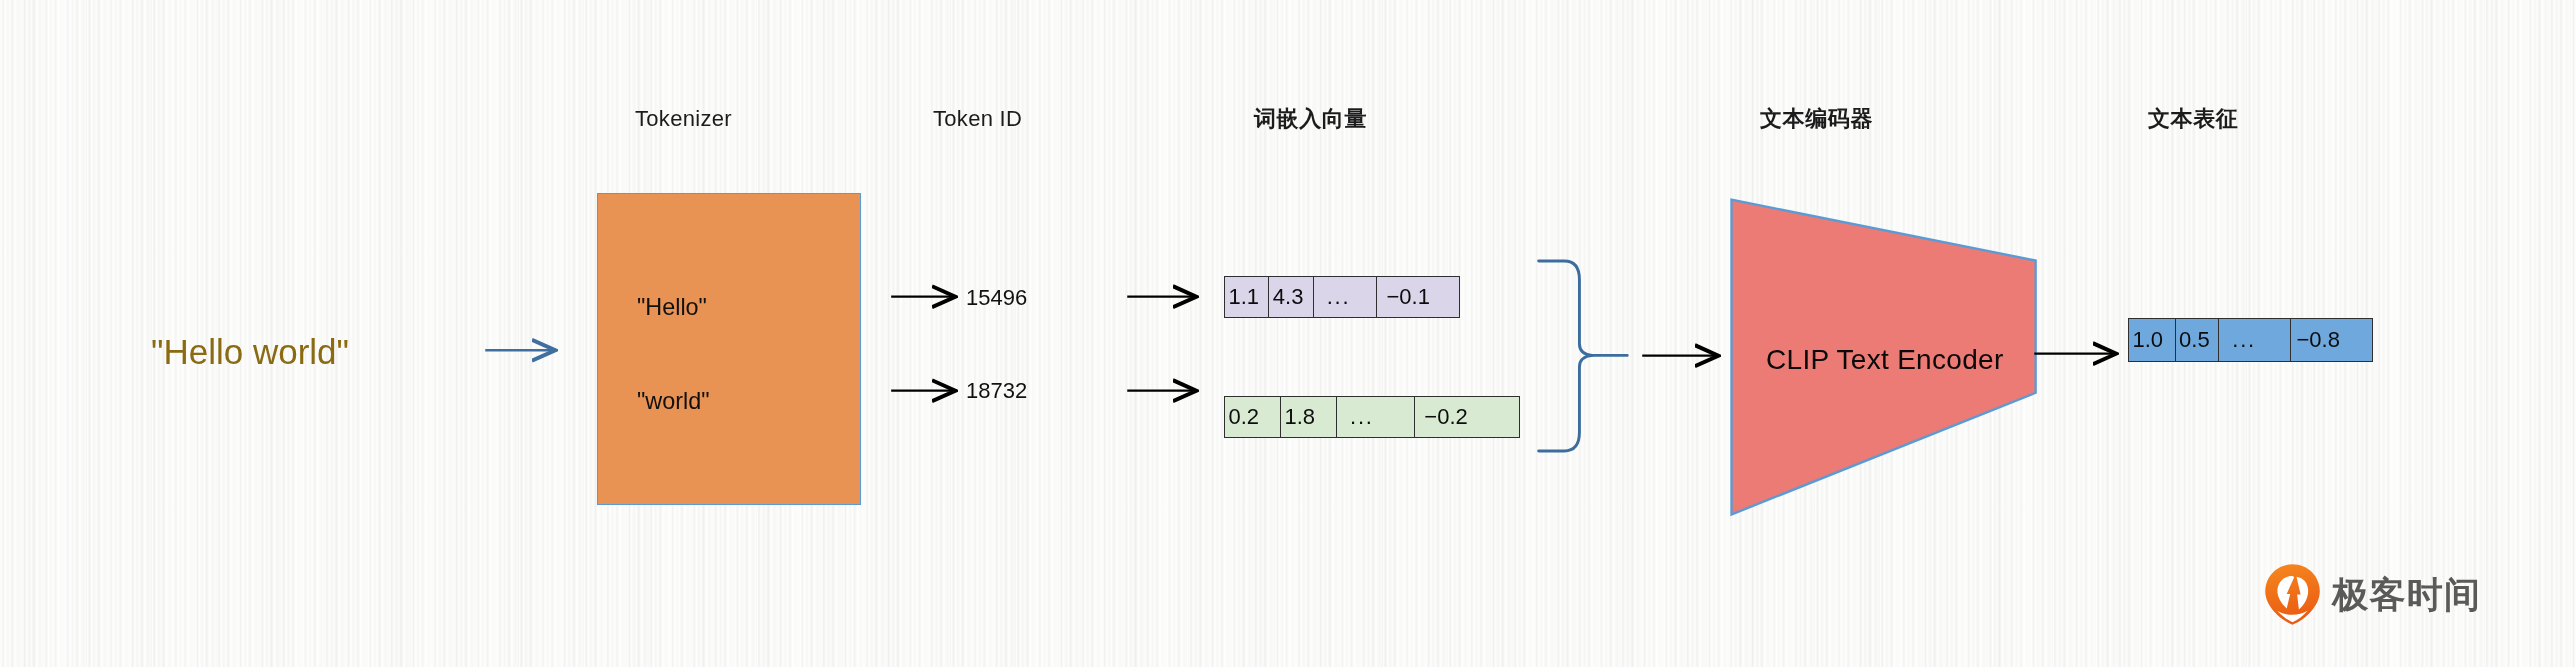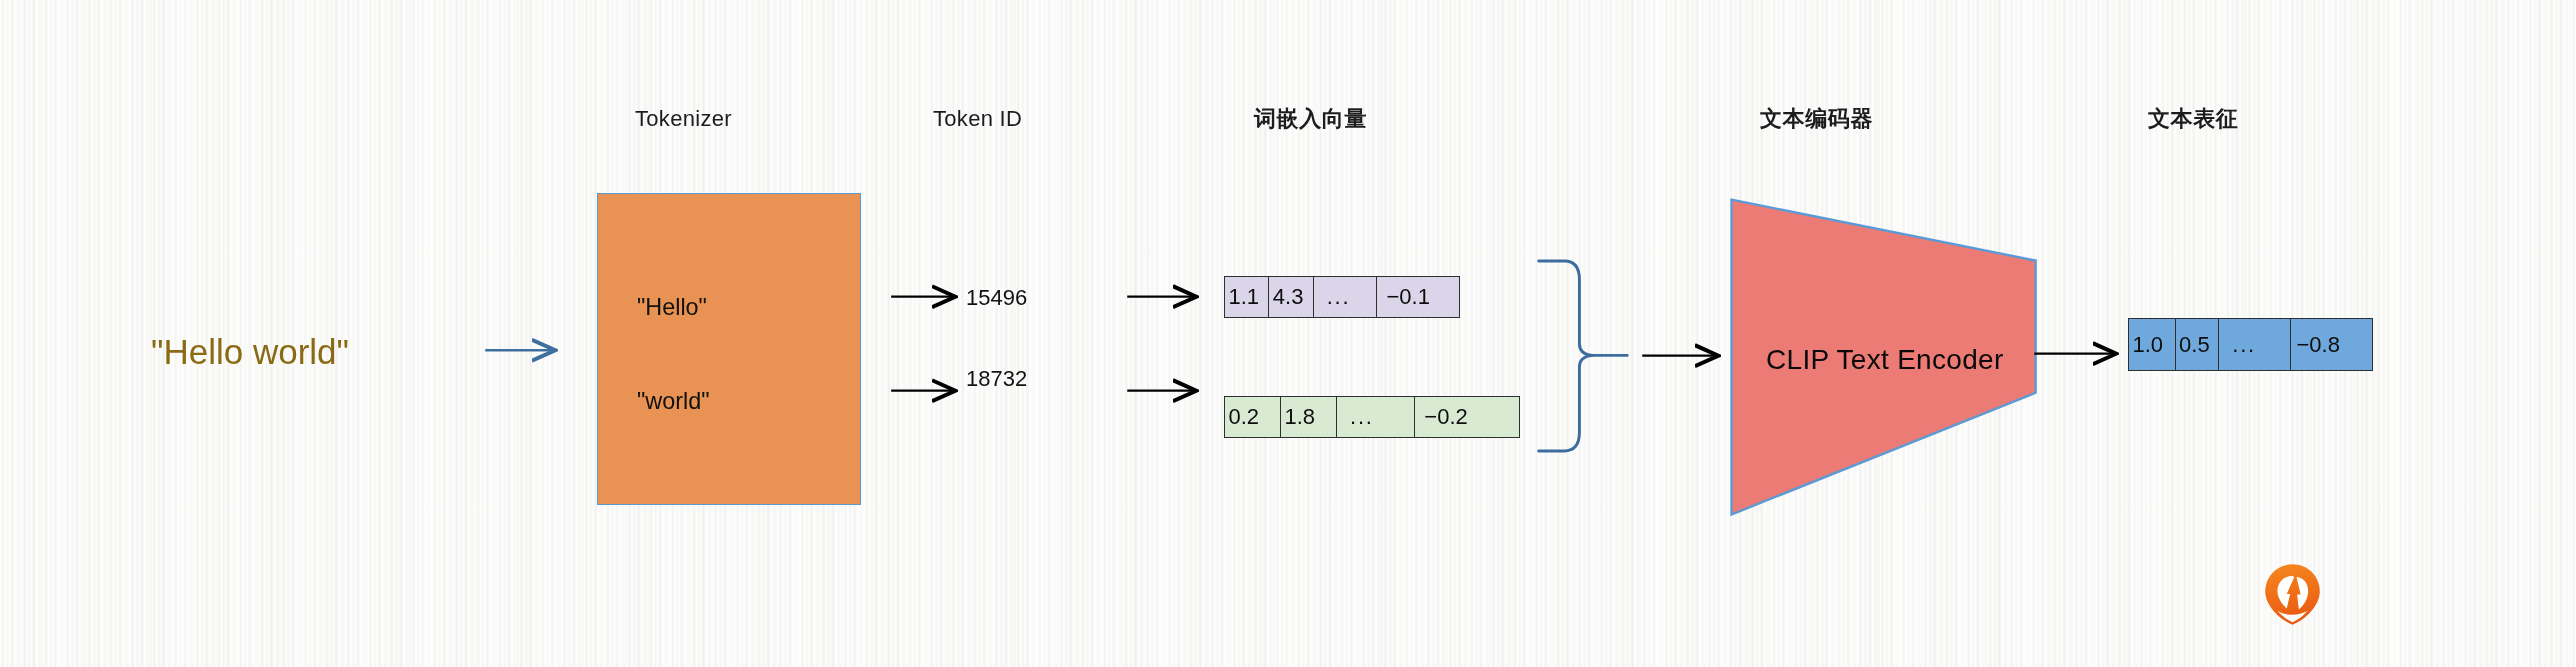--- a/index.html
+++ b/index.html
@@ -178,21 +178,21 @@
     </svg>
   </div>
 
   <div class="abs" style="left:890px; top:379px; width:70px; height:23.4px;">
     <svg class="arrow-svg" width="70" height="23.4" viewBox="0 0 120 40">
       <line x1="2" y1="20" x2="108" y2="20" stroke="#000" stroke-width="4" marker-end="url(#ah-blk1)"></line>
     </svg>
   </div>
 
   <div class="abs token-id" style="left:966px; top:285px;">15496</div>
-  <div class="abs token-id" style="left:966px; top:366px;">18732</div>
+  <div class="abs token-id" style="left:966px; top:378px;">18732</div>
 
   <div class="abs" style="left:1126px; top:285px; width:75px; height:23.4px;">
     <svg class="arrow-svg" width="75" height="23.4" viewBox="0 0 128 40">
       <line x1="2" y1="20" x2="116" y2="20" stroke="#000" stroke-width="4" marker-end="url(#ah-blk1)"></line>
     </svg>
   </div>
 
   <div class="abs" style="left:1126px; top:379px; width:75px; height:23.4px;">
     <svg class="arrow-svg" width="75" height="23.4" viewBox="0 0 128 40">
       <line x1="2" y1="20" x2="116" y2="20" stroke="#000" stroke-width="4" marker-end="url(#ah-blk1)"></line>
@@ -233,21 +233,21 @@
   </div>
 
   <div class="abs" id="encoder-label" style="left:1766px; top:344px;">CLIP  Text Encoder</div>
 
   <div class="abs" style="left:2033px; top:342px; width:88px; height:23.4px;">
     <svg class="arrow-svg" width="88" height="23.4" viewBox="0 0 150 40">
       <line x1="2" y1="20" x2="138" y2="20" stroke="#000" stroke-width="4" marker-end="url(#ah-blk1)"></line>
     </svg>
   </div>
 
-  <div class="abs vec-row blue" style="left:2128px; top:318px; width:245px; height:53px;">
+  <div class="abs vec-row blue" style="left:2128px; top:318px; width:245px; height:44px;">
     <div class="vec-cell" style="width:47px;">1.0</div>
     <div class="vec-cell" style="width:44px;">0.5</div>
     <div class="vec-cell ellipsis" style="width:72px;">...</div>
     <div class="vec-cell" style="width:82px; padding-left:5.8px;">−0.8</div>
   </div>
 
   <div class="abs" id="logo-wrap" style="left:2262px; top:562px;">
     <span style="display:block;">
       <svg width="61" height="65" viewBox="0 0 104 112">
         <defs>
@@ -255,16 +255,17 @@
             <stop offset="0%" stop-color="#f6881f"></stop>
             <stop offset="100%" stop-color="#ea5b12"></stop>
           </linearGradient>
         </defs>
         <path d="M52,4 C25,4 5,25 5,51 C5,75 30,100 52,108 C74,100 99,75 99,51 C99,25 79,4 52,4 Z" fill="url(#gt-grad)"></path>
         <path d="M52,24 C36,24 26,36 26,50 C26,61 33,72 42,80 L48,55 L42,55 L55,26 Z" fill="#ffffff"></path>
         <path d="M59,26 L66,56 L60,56 L63,82 C73,73 79,62 79,50 C79,37 71,27 59,26 Z" fill="#ffffff"></path>
         <path d="M26,84 C34,93 43,100 52,104 C61,100 70,93 78,84 C70,89 61,91 52,91 C43,91 34,89 26,84 Z" fill="#ffffff"></path>
       </svg>
     </span>
+    <span id="logo-text">极客时间</span>
   </div>
 
 </div>
 
 
 </body></html>

